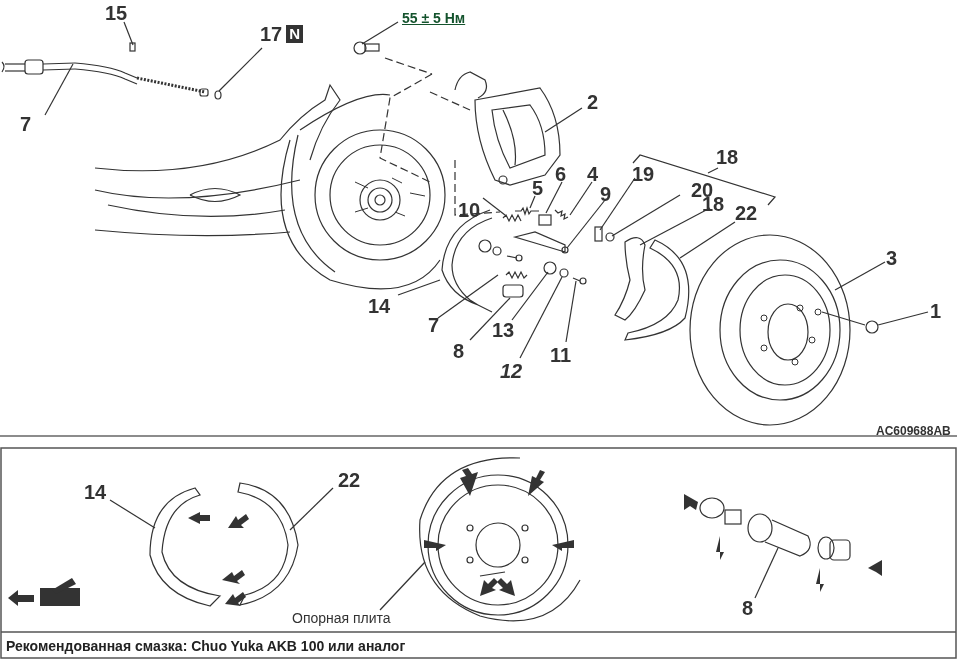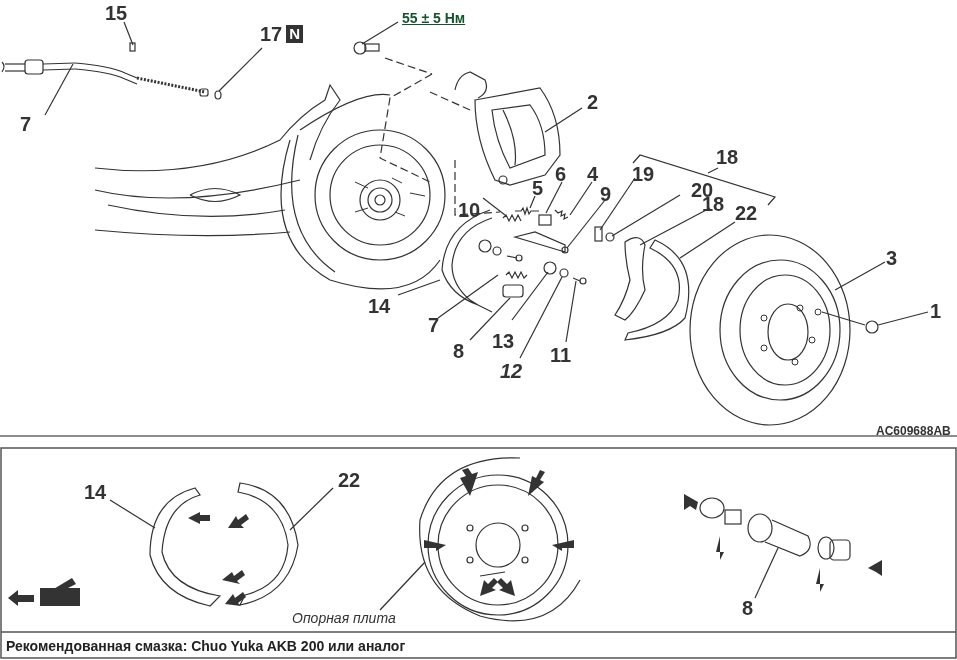--- a/index.html
+++ b/index.html
@@ -1,20 +1,20 @@
 <!DOCTYPE html>
 <html><head>
 <meta charset="utf-8">
 <style>
   html,body{margin:0;padding:0;background:#fff;}
   body{width:957px;height:660px;position:relative;overflow:hidden;font-family:"Liberation Sans",sans-serif;color:#222;}
   svg{position:absolute;left:0;top:0;}
   .callout{position:absolute;font-family:"Liberation Sans",sans-serif;font-weight:bold;font-size:20px;color:#333;line-height:1;}
   .small{position:absolute;font-size:14px;color:#14532d;font-weight:bold;text-decoration:underline;}
-  .caption{position:absolute;font-size:14px;color:#333;font-style:italic;}
+  .caption{position:absolute;font-size:14px;color:#333;}
   .footer{position:absolute;left:6px;top:638px;font-size:14px;font-weight:bold;color:#222;}
   .nbadge{display:inline-block;background:#333;color:#fff;font-size:15px;padding:0 3px;margin-left:4px;line-height:18px;vertical-align:2px;}
   .code{position:absolute;font-size:12px;font-weight:bold;color:#333;}
 </style>
 </head>
 <body>
 
 <svg width="957" height="660" viewBox="0 0 957 660" fill="none" stroke="#333" stroke-width="1.2">
 
   <g>
@@ -238,23 +238,23 @@
 <div class="callout" style="left:587px;top:164px;">4</div>
 <div class="callout" style="left:600px;top:184px;">9</div>
 <div class="callout" style="left:632px;top:164px;">19</div>
 <div class="callout" style="left:691px;top:180px;">20</div>
 <div class="callout" style="left:702px;top:194px;">18</div>
 <div class="callout" style="left:735px;top:203px;">22</div>
 <div class="callout" style="left:886px;top:248px;">3</div>
 <div class="callout" style="left:930px;top:301px;">1</div>
 <div class="callout" style="left:368px;top:296px;">14</div>
 <div class="callout" style="left:428px;top:315px;">7</div>
-<div class="callout" style="left:492px;top:331px;">13</div>
+<div class="callout" style="left:492px;top:320px;">13</div>
 <div class="callout" style="left:453px;top:341px;">8</div>
 <div class="callout" style="left:550px;top:345px;">11</div>
 <div class="callout" style="left:500px;top:361px;font-style:italic;">12</div>
 <div class="code" style="left:876px;top:424px;">AC609688AB</div>
 
 <div class="callout" style="left:84px;top:482px;">14</div>
 <div class="callout" style="left:338px;top:470px;">22</div>
 <div class="callout" style="left:742px;top:598px;">8</div>
 <div class="caption" style="left:292px;top:610px;">Опорная плита</div>
-<div class="footer">Рекомендованная смазка: Chuo Yuka AKB 200 или аналог</div>
+<div class="footer">Рекомендованная смазка: Chuo Yuka AKB 100 или аналог</div>
 
 </body></html>

